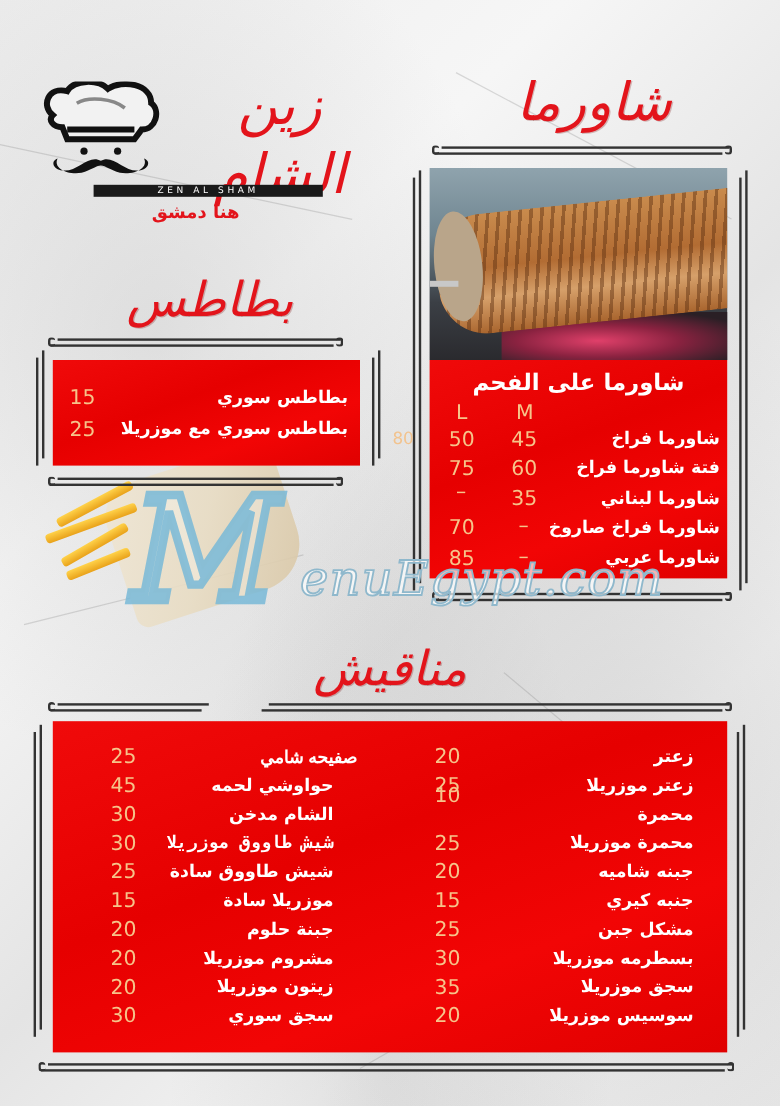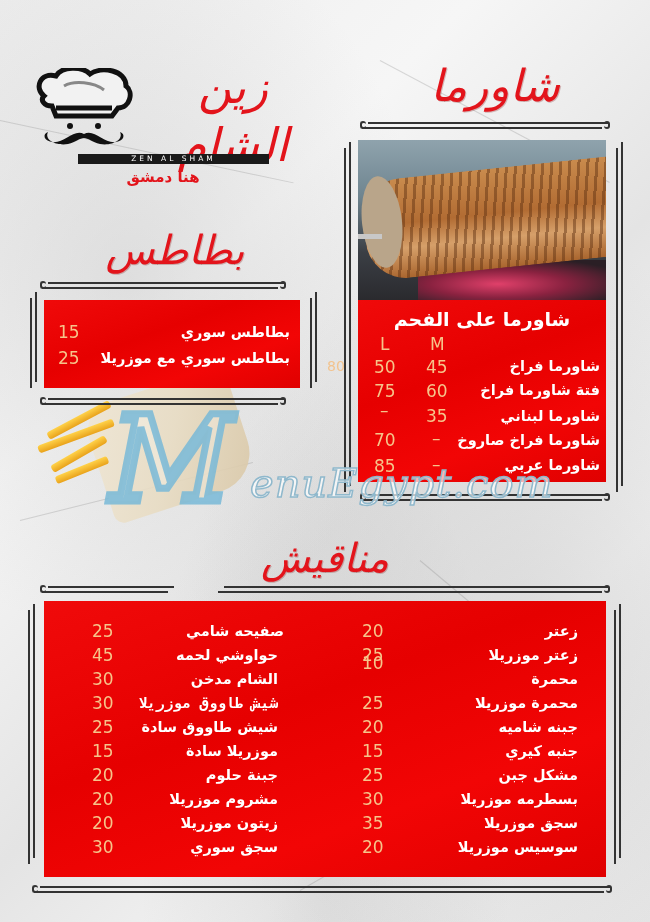--- a/index.html
+++ b/index.html
@@ -240,21 +240,21 @@
     <div class="price" style="position:absolute;left:318px;top:164px;">25</div>
     <div class="row" style="right:28px;top:190px;">بسطرمه موزريلا</div>
     <div class="price" style="position:absolute;left:318px;top:188px;">30</div>
     <div class="row" style="right:28px;top:214px;">سجق موزريلا</div>
     <div class="price" style="position:absolute;left:318px;top:212px;">35</div>
     <div class="row" style="right:28px;top:238px;">سوسيس موزريلا</div>
     <div class="price" style="position:absolute;left:318px;top:236px;">20</div>
   </div>
 
   <div>
-    <div class="row" style="right:322px;top:22px;">صفيحه شامي</div>
+    <div class="row" style="right:308px;top:22px;font-family:Liberation Serif, serif;">صفيحه شامي</div>
     <div class="price" style="position:absolute;left:48px;top:20px;">25</div>
     <div class="row" style="right:328px;top:46px;">حواوشي لحمه</div>
     <div class="price" style="position:absolute;left:48px;top:44px;">45</div>
     <div class="row" style="right:328px;top:70px;">الشام مدخن</div>
     <div class="price" style="position:absolute;left:48px;top:68px;">30</div>
     <div class="row" style="right:328px;top:94px;font-family:Liberation Mono, monospace;">شيش طاووق موزريلا</div>
     <div class="price" style="position:absolute;left:48px;top:92px;">30</div>
     <div class="row" style="right:328px;top:118px;">شيش طاووق سادة</div>
     <div class="price" style="position:absolute;left:48px;top:116px;">25</div>
     <div class="row" style="right:328px;top:142px;">موزريلا سادة</div>

